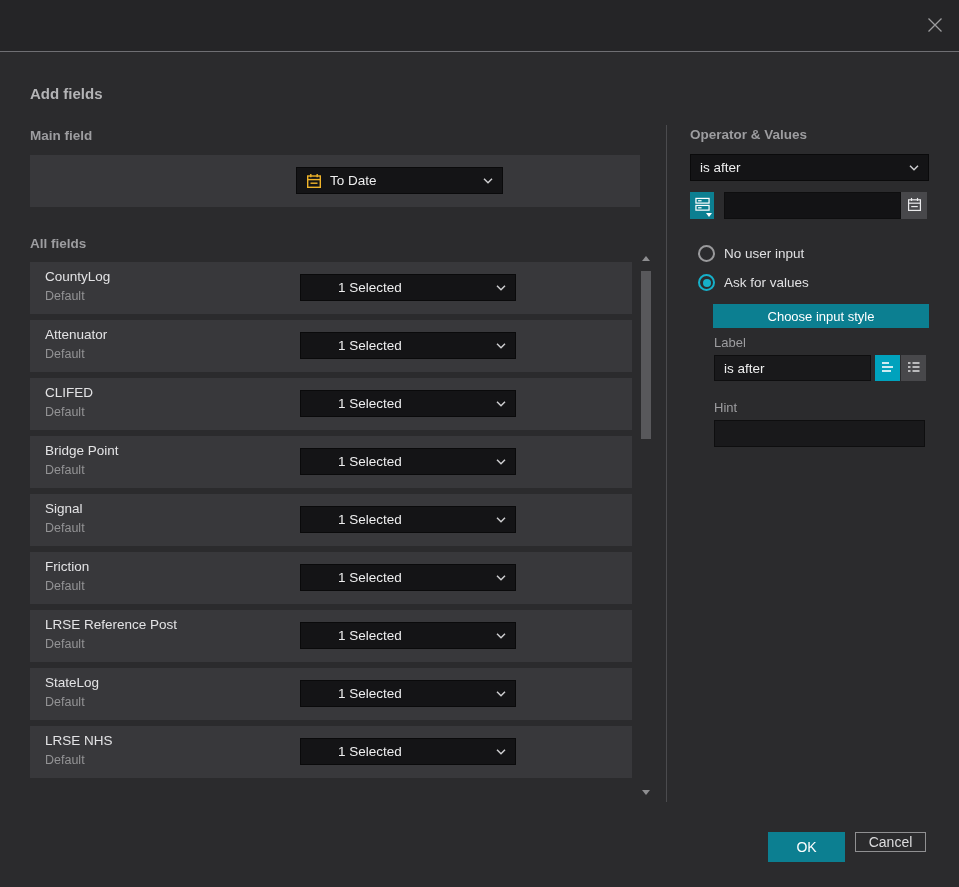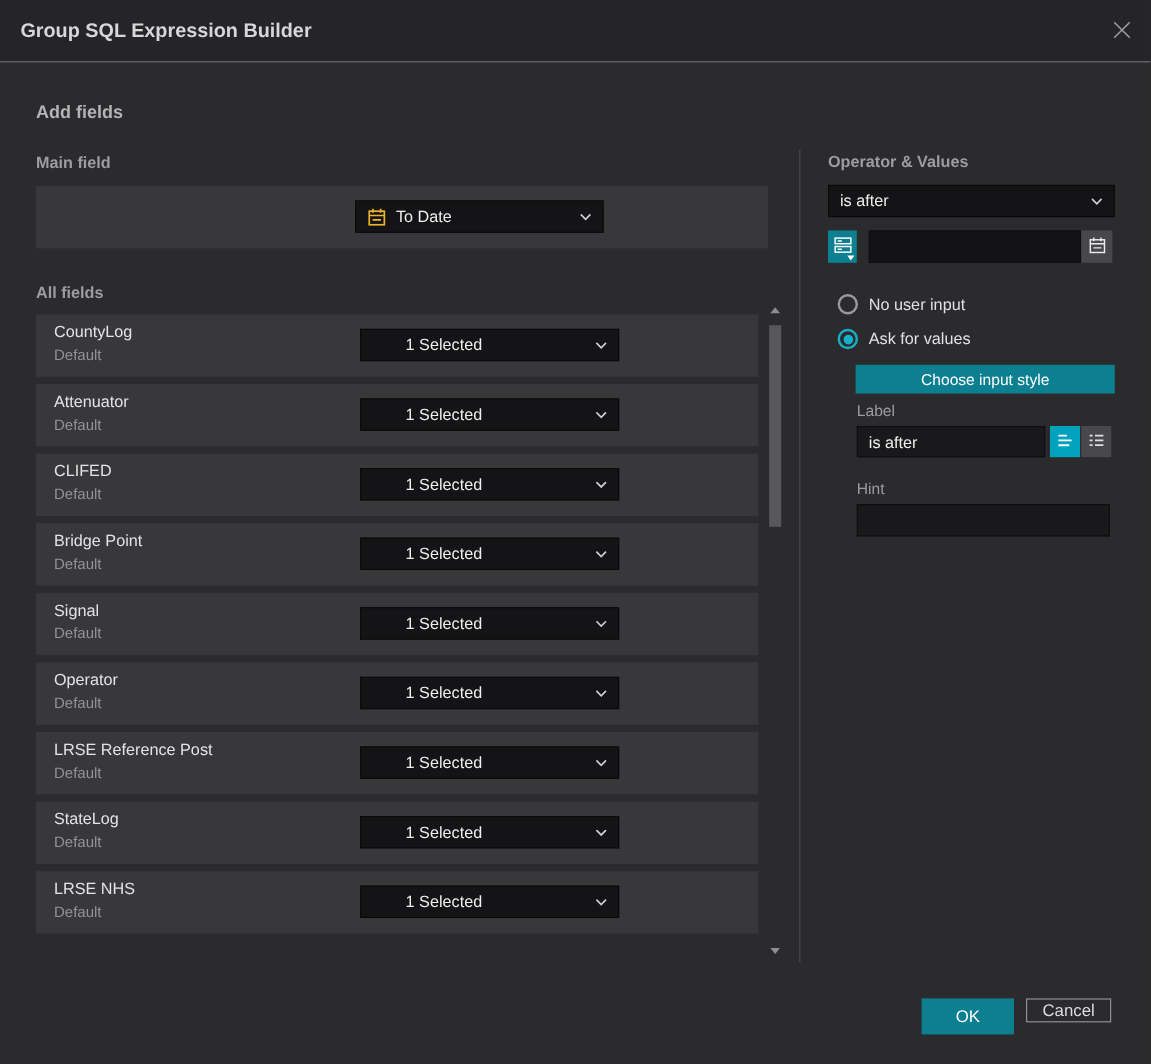--- a/index.html
+++ b/index.html
@@ -56,21 +56,20 @@
   
   .ok-btn{left:768px;top:832px;width:77px;height:30px;font-size:14px;}
   .cancel-btn{position:absolute;left:855px;top:832px;width:71px;height:20px;background:transparent;border:1px solid #909092;color:#dcdcde;font-size:14px;cursor:pointer;font-family:"Liberation Sans",sans-serif;}
 </style>
 </head>
 <body>
 
 <div class="stage" style="--accent:#0c7f91;--accent-bright:#00a2bd;">
 
   <div class="header">
-    <div class="title">Group SQL Expression Builder</div>
     <button class="close-btn">
       <span>
         <svg width="18" height="18" viewBox="0 0 18 18">
             <path d="M2.5 2.5 L15.5 15.5 M15.5 2.5 L2.5 15.5" stroke="currentColor" stroke-width="1.3"></path>
           </svg>
       </span>
     </button>
   </div>
 
   <div class="h-main" style="left:30px;top:85px;">Add fields</div>
@@ -159,21 +158,21 @@
           <span class="dd-label">1 Selected</span>
           <span class="chev">
             <svg width="10" height="6" viewBox="0 0 10 6">
               <path d="M1 .7 L5 4.8 L9 .7" fill="none" stroke="currentColor" stroke-width="1.4"></path>
             </svg>
           </span>
         </div>
       </div>
 
       <div class="row">
-        <div class="row-name">Operator</div>
+        <div class="row-name">Friction</div>
         <div class="row-sub">Default</div>
         <div class="dd">
           <span class="dd-label">1 Selected</span>
           <span class="chev">
             <svg width="10" height="6" viewBox="0 0 10 6">
               <path d="M1 .7 L5 4.8 L9 .7" fill="none" stroke="currentColor" stroke-width="1.4"></path>
             </svg>
           </span>
         </div>
       </div>

